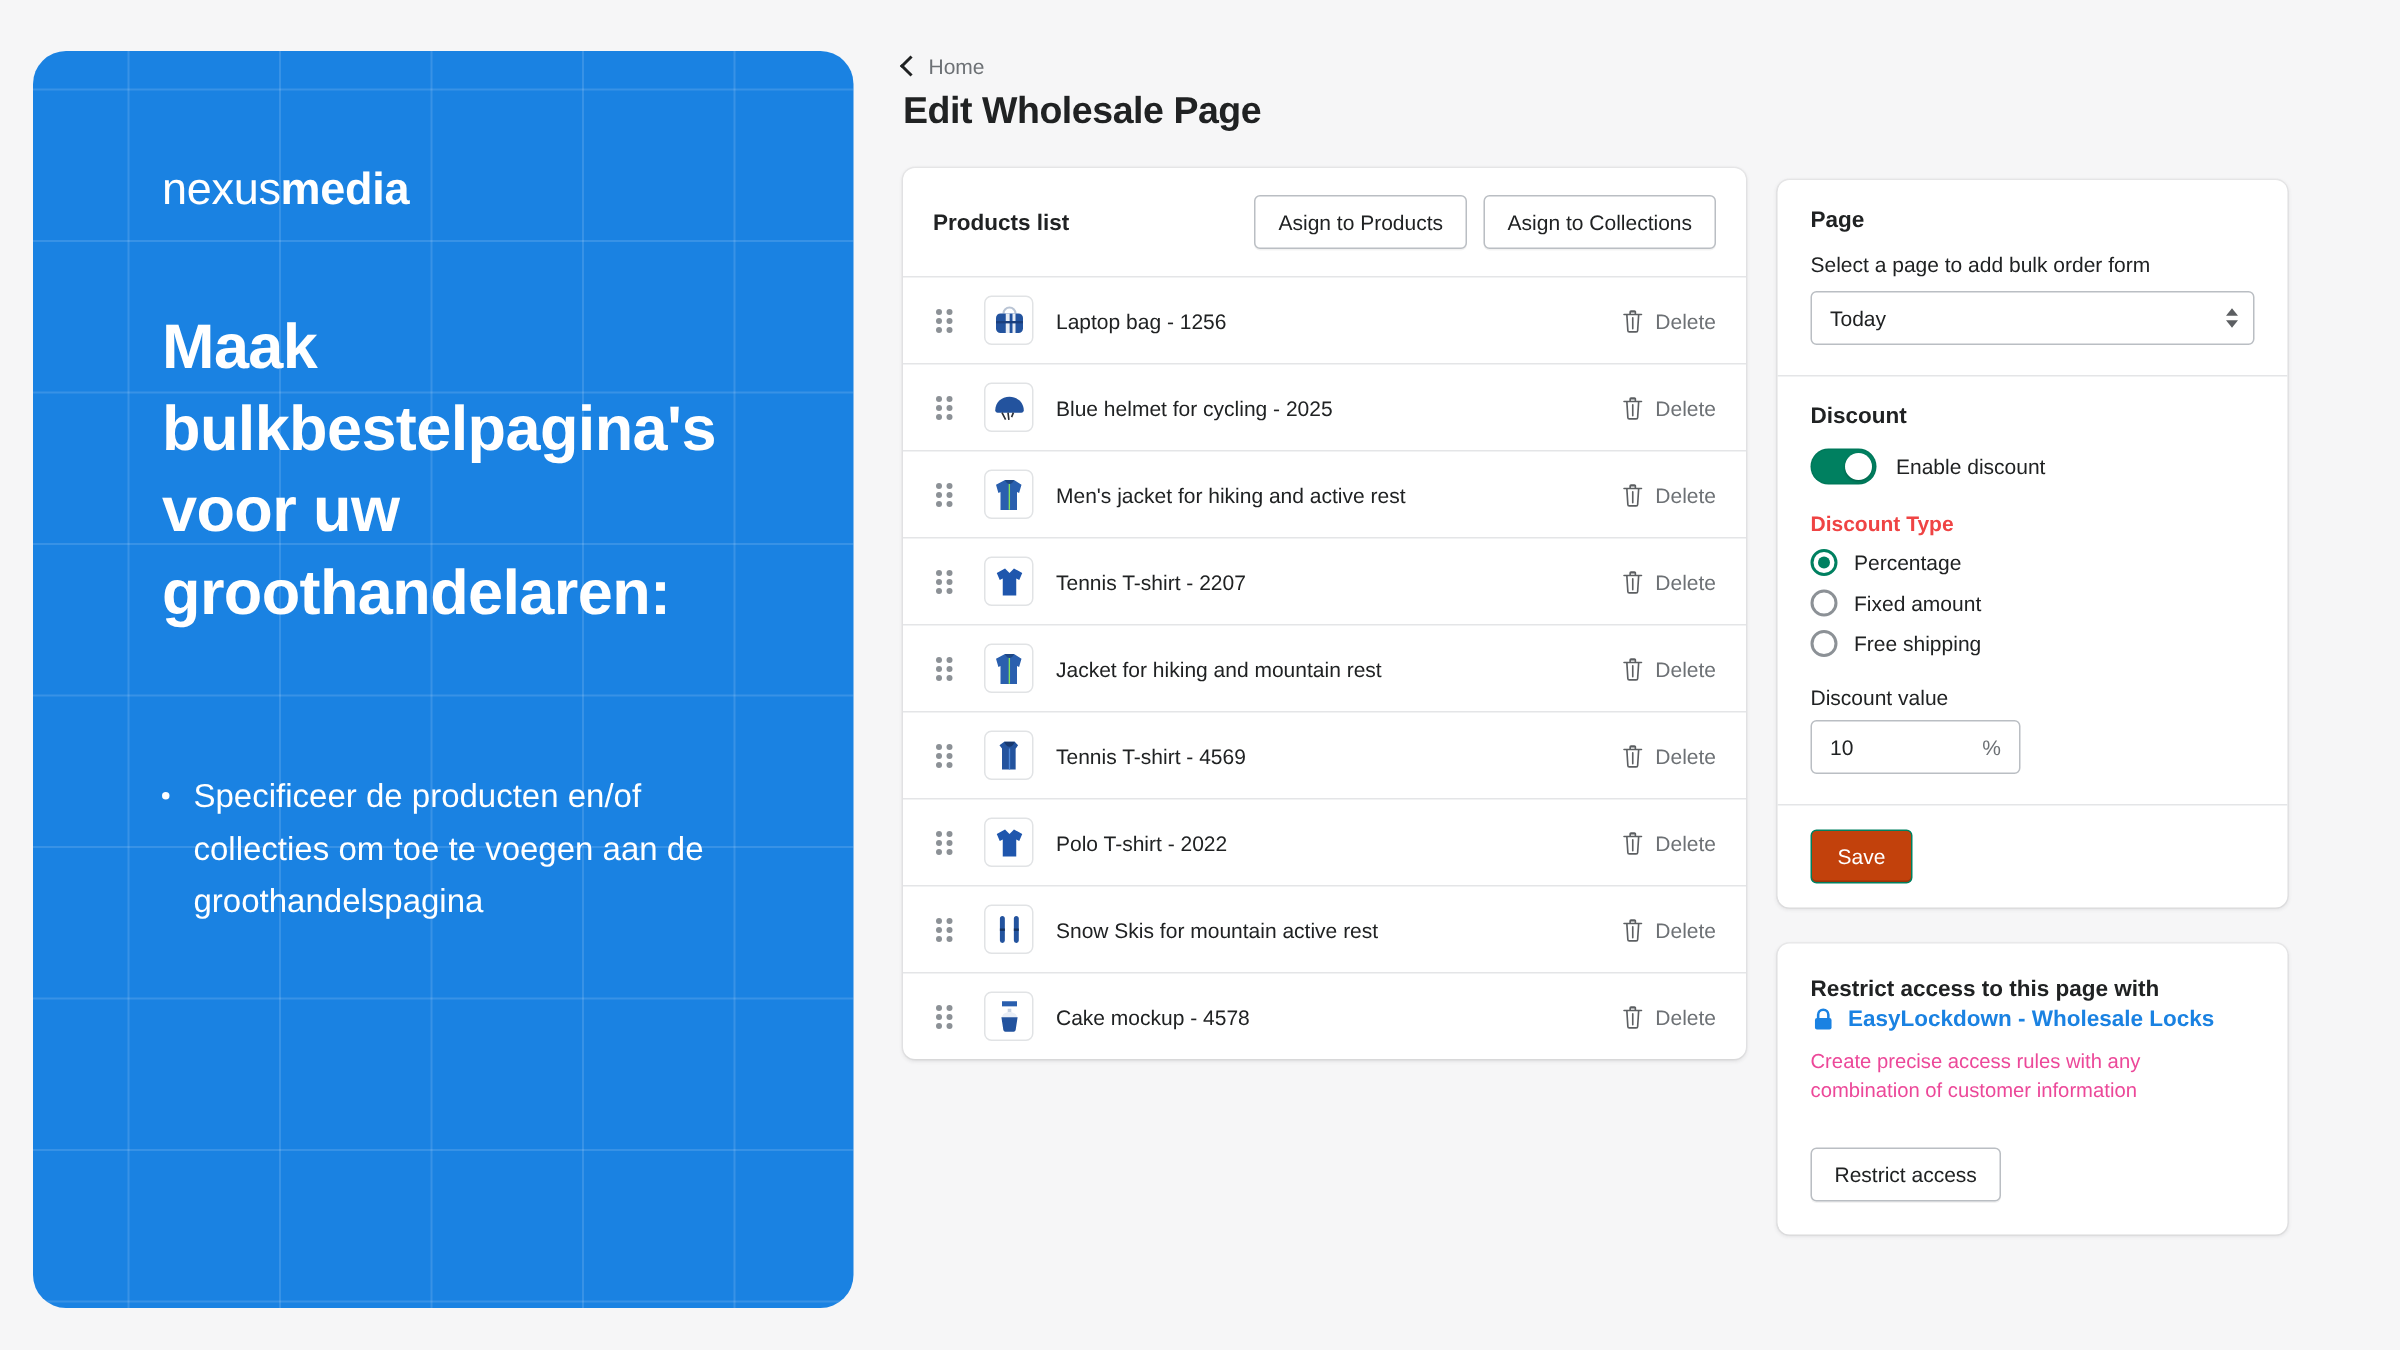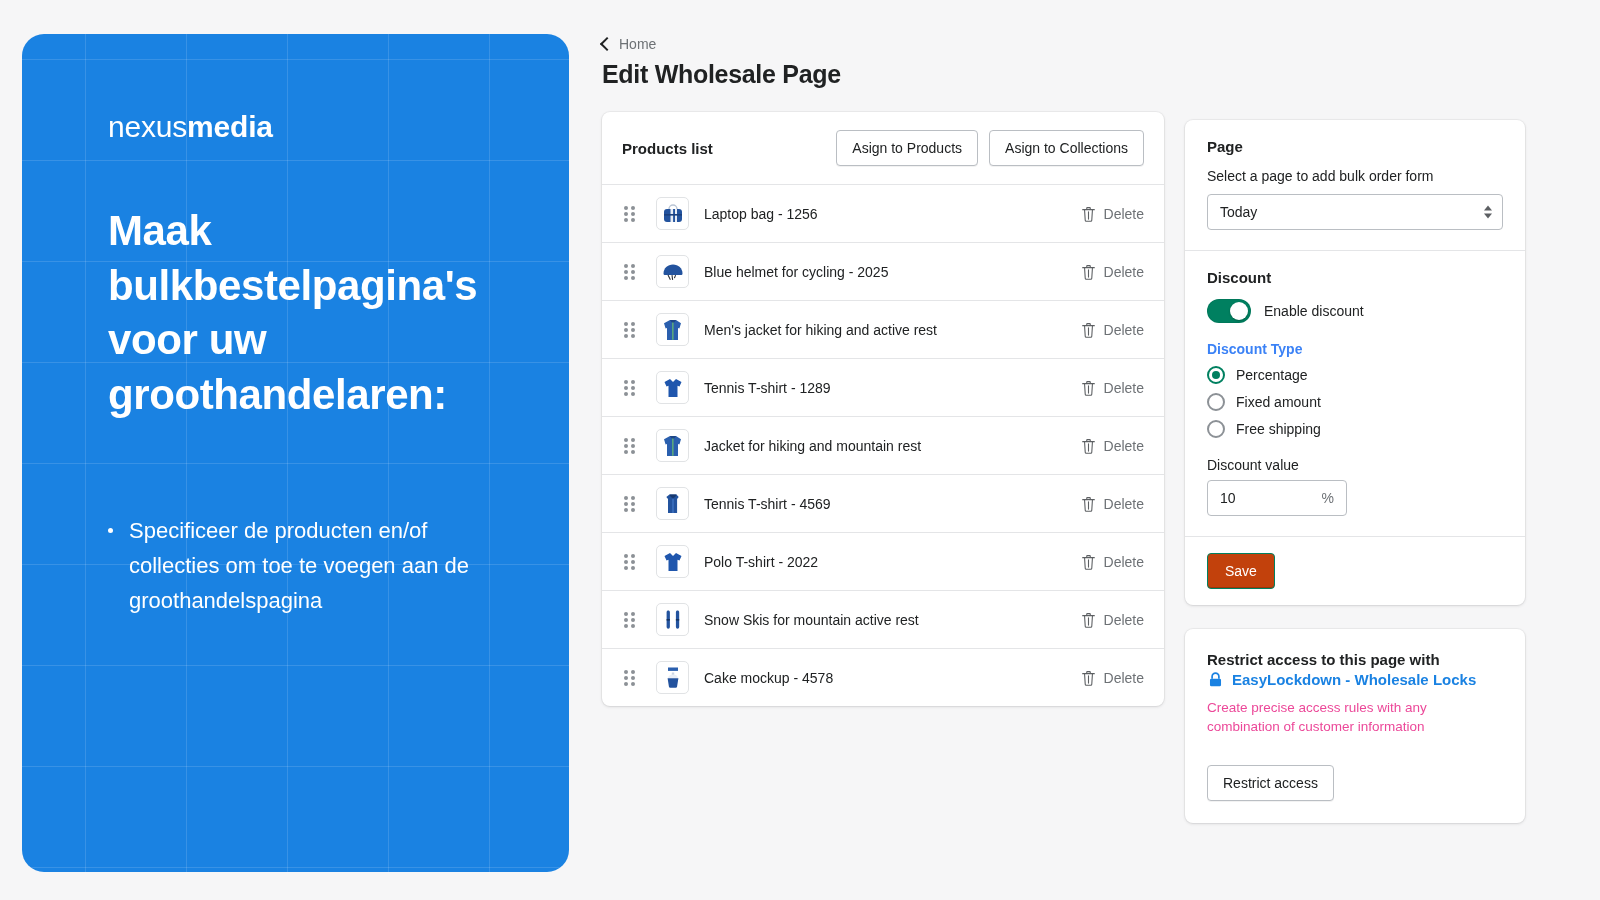--- a/index.html
+++ b/index.html
@@ -227,21 +227,21 @@
     box-shadow: inset 0 0 0 1px rgba(0,0,0,.06);
   }
   .switch .knob {
     position: absolute; top: 3px; right: 3px;
     width: 18px; height: 18px; border-radius: 50%;
     background: #fff;
     box-shadow: 0 1px 2px rgba(0,0,0,.25);
   }
   .switch-label { font-size: 14px; color: #202223; }
 
-  .sub-label { font-size: 14px; font-weight: 700; color: #3b82f6; margin-bottom: 9px; }
+  .sub-label { font-size: 14px; font-weight: 700; color: #ef4444; margin-bottom: 9px; }
 
   .radio-row { display: flex; align-items: center; gap: 11px; margin-bottom: 9px; cursor: pointer; }
   .radio {
     width: 18px; height: 18px; border-radius: 50%;
     border: 2px solid #8c9196; background: #fff; flex: none;
     position: relative;
   }
   .radio.on { border-color: #008060; }
   .radio.on:after {
     content: ""; position: absolute;
@@ -401,21 +401,21 @@
               <i></i>
               <i></i>
               <i></i>
             </span>
             <span class="thumb">
               <svg width="26" height="26" viewBox="0 0 26 26">
                 <path d="M10 4h6l5.5 3-2 4.6-2-.9V22H8.5V10.7l-2 .9L4.5 7z" fill="#1f56ad"></path>
                 <path d="M10 4l3 3 3-3-1.2-.8h-3.6z" fill="#fff"></path>
               </svg>
             </span>
-            <span class="prod-name">Tennis T-shirt - 1289</span>
+            <span class="prod-name">Tennis T-shirt - 2207</span>
             <span class="delete">
               <svg class="trash" viewBox="0 0 20 22">
                 <path d="M2 5h16M8 2.4h4M7.6 5V2.8A.8.8 0 0 1 8.4 2h3.2a.8.8 0 0 1 .8.8V5M4.6 5.4l.9 14.2c0 .8.6 1.4 1.4 1.4h6.2c.8 0 1.4-.6 1.4-1.4l.9-14.2M10 8v10" fill="none" stroke="#5c5f62" stroke-width="1.5" stroke-linecap="round"></path>
               </svg>
               <span>Delete</span>
             </span>
           </div>
           <div class="prod-row">
             <span class="drag">
               <i></i>

